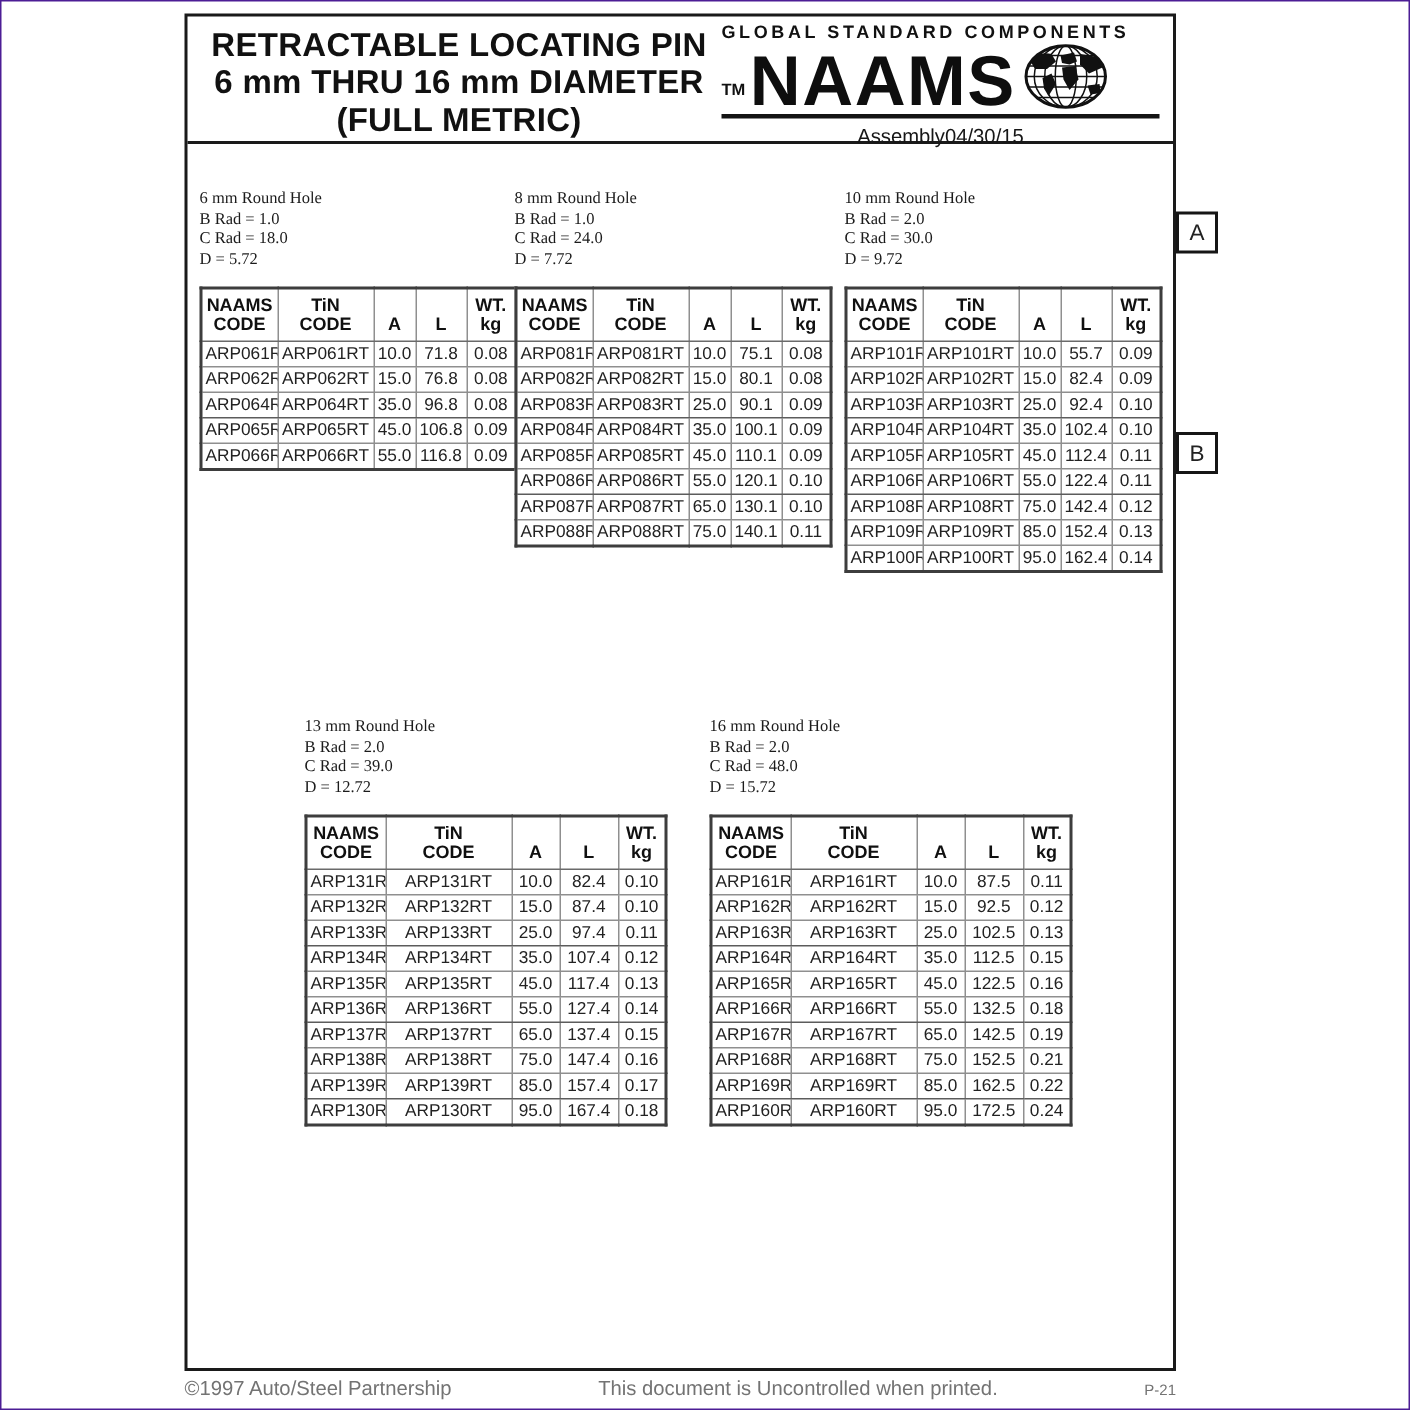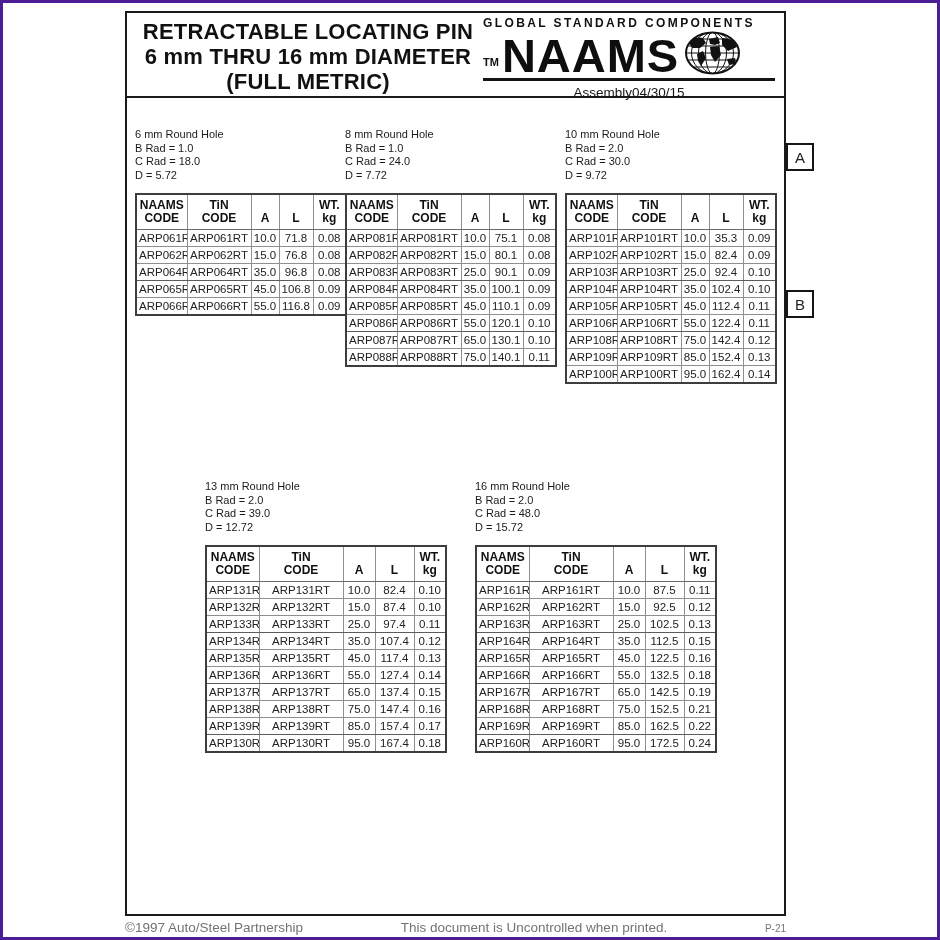--- a/index.html
+++ b/index.html
@@ -1,38 +1,38 @@
 <!DOCTYPE html>
 <html><head>
 <meta charset="utf-8">
 <style>
   * { margin:0; padding:0; box-sizing:border-box; }
   html,body { background:#ffffff; }
   body { font-family:"Liberation Sans","DejaVu Sans",sans-serif; color:#1b1b1b; }
-  .page { position:relative; width:940px; height:940px; background:#fff; border:3px solid #4c1d95; overflow:hidden; }
+  .page { position:relative; width:940px; height:940px; background:#fff; border:1px solid #4c1d95; overflow:hidden; }
 
   
   .frame { position:absolute; left:122px; top:8px; width:661px; height:905px; border:2px solid #1a1a1a; background:#fff; }
 
   
   .hdr { position:relative; width:100%; height:85px; border-bottom:2px solid #1a1a1a; }
   .title-block { position:absolute; left:6px; top:6px; width:350px; text-align:center;
                  font-size:22px; font-weight:bold; line-height:25px; color:#111; letter-spacing:.2px; }
   .brand-block { position:absolute; right:9px; top:3px; width:292px; }
   .brand-tagline { font-size:12px; font-weight:bold; letter-spacing:2.4px; white-space:nowrap; color:#111; }
   .brand-row { display:flex; align-items:flex-end; margin-top:1px; height:44px;text-align:center; }
   .brand-tm { font-size:11px; font-weight:bold; margin:0 3px 7px 0; color:#111; }
   .brand-name { font-size:47px; font-weight:bold; line-height:.8; letter-spacing:1px; color:#0e0e0e; }
   .brand-globe { margin-left:5px; margin-bottom:0; }
   .brand-rule { height:3px; background:#141414; margin-top:3px; }
   .brand-meta { display:flex; justify-content:center; font-size:13.5px; margin-top:4px; color:#161616; }
 
   
   .tblock { position:absolute; }
-  .spec-text { font-size:11px; line-height:13.5px; color:#1b1b1b; margin-bottom:11px; }
+  .spec-text { font-size:11px; line-height:13.5px; color:#1b1b1b; margin-bottom:11px;font-family:Liberation Serif, serif; }
 
   
   table.spec-table { border-collapse:collapse; table-layout:fixed; background:#fff; border:2px solid #3d3d3d; }
   .spec-table th, .spec-table td { border:1px solid #8f8f8f; text-align:center; overflow:hidden; }
   .spec-table th { font-size:12px; font-weight:bold; line-height:13px; padding:4px 2px 4px; vertical-align:bottom; color:#101010; }
   .spec-table td { font-size:11.5px; height:17px; padding:0 2px; color:#222; }
   .spec-table tbody tr:nth-child(3n) td { border-bottom:1.5px solid #5c5c5c; }
   .spec-table thead th { border-bottom:1.5px solid #6a6a6a; }
   
   .size-top table.spec-table { width:210px; }
@@ -301,21 +301,21 @@
                 <div>WT.</div>
                 <div>kg</div>
               </th>
             </tr>
           </thead>
           <tbody>
             <tr>
               <td>ARP101R</td>
               <td>ARP101RT</td>
               <td>10.0</td>
-              <td>35.3</td>
+              <td>55.7</td>
               <td>0.09</td>
             </tr>
             <tr>
               <td>ARP102R</td>
               <td>ARP102RT</td>
               <td>15.0</td>
               <td>82.4</td>
               <td>0.09</td>
             </tr>
             <tr>

